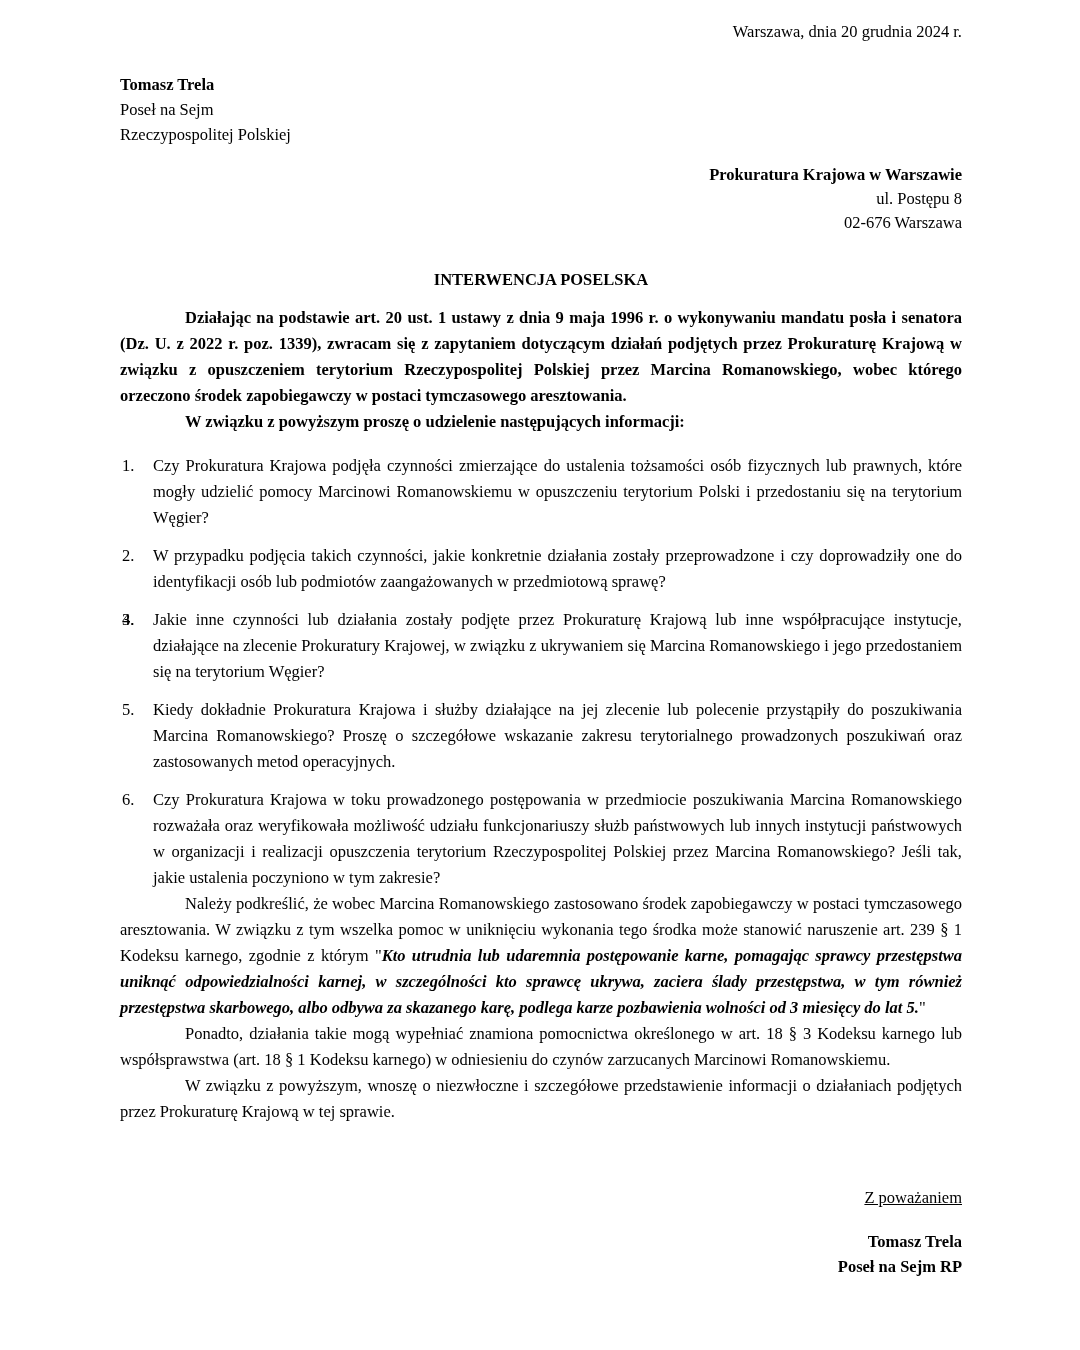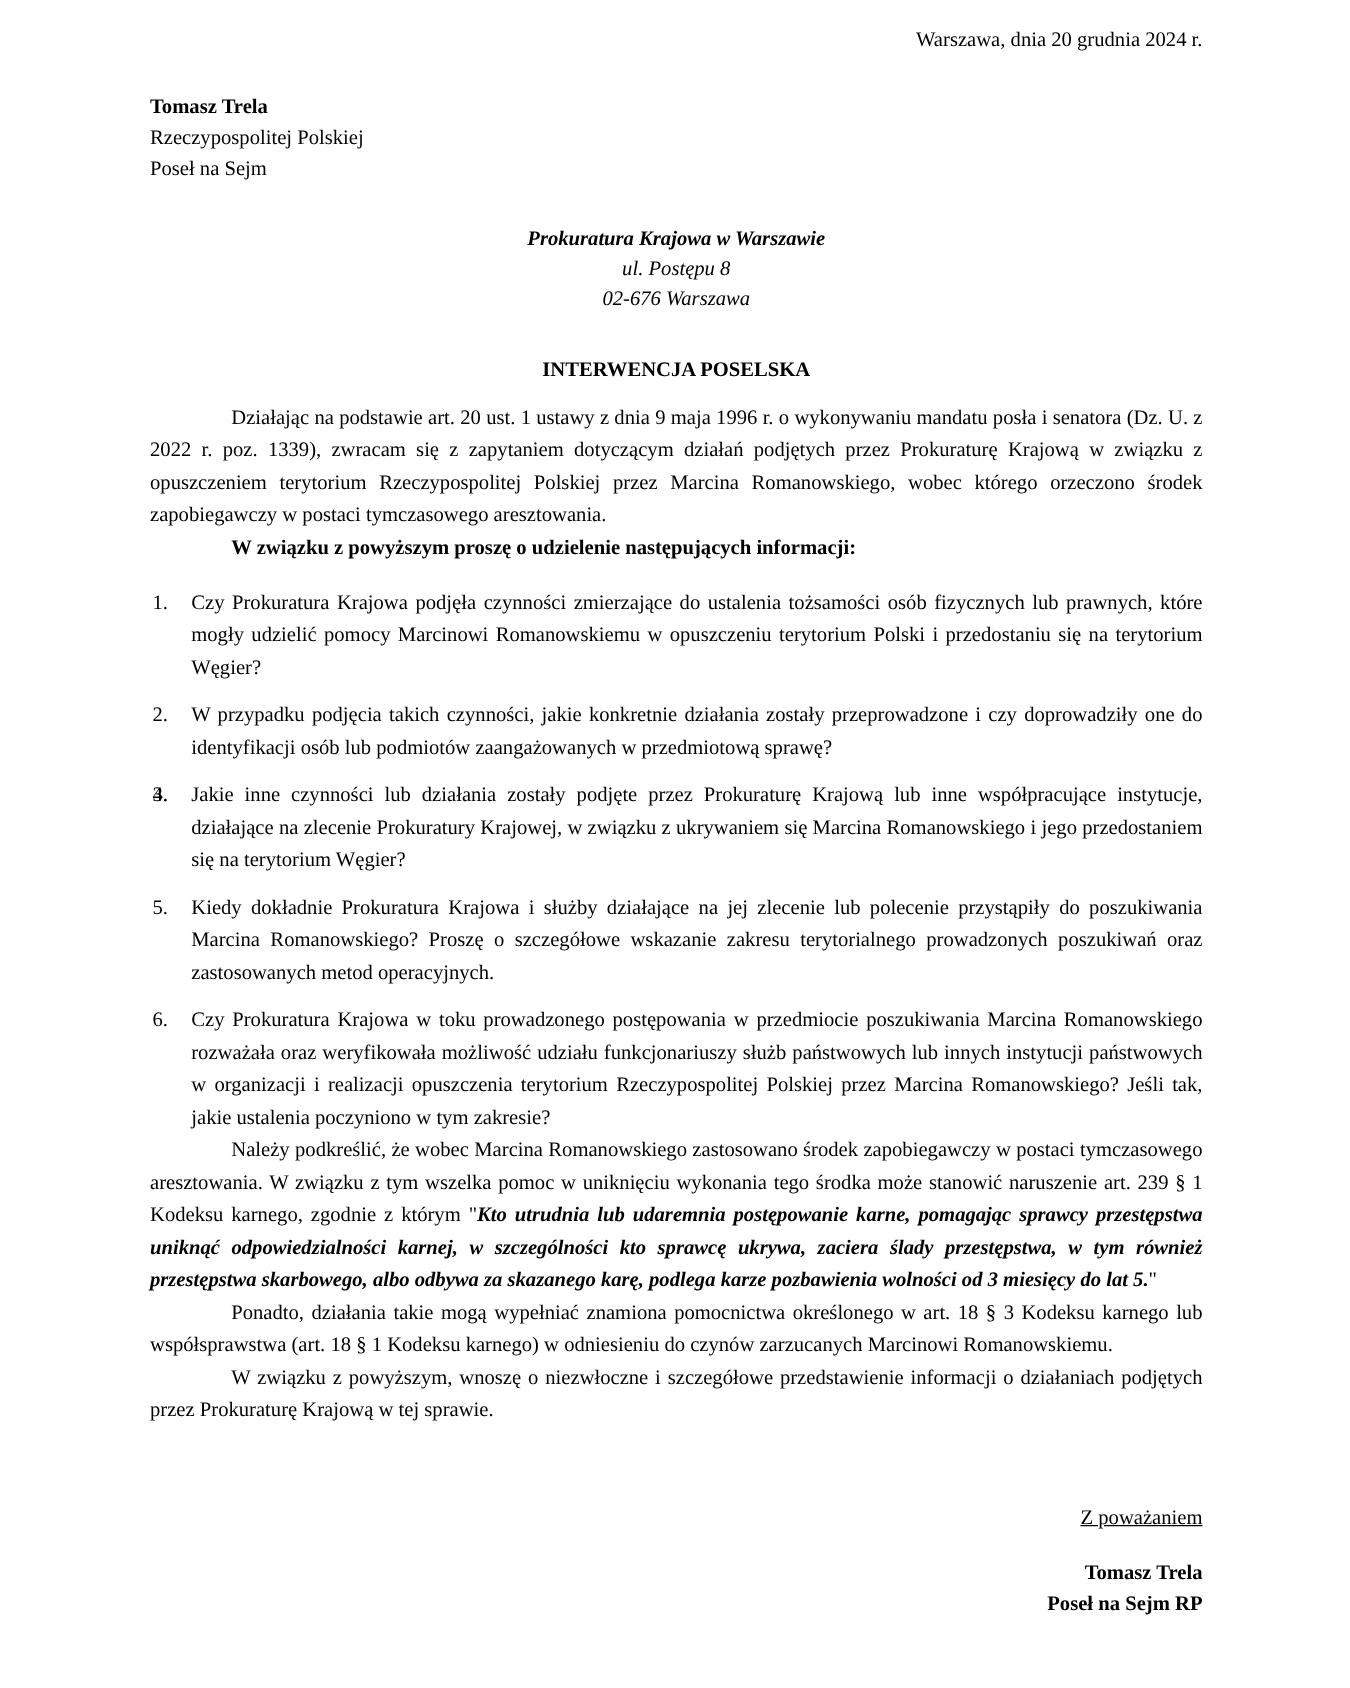--- a/index.html
+++ b/index.html
@@ -10,34 +10,34 @@
     padding: 20px 118px 14px 120px;
     background: #ffffff;
     color: #000000;
     font-family: "Liberation Serif", "DejaVu Serif", serif;
     font-size: 16.5px;
     line-height: 26px;
     overflow: hidden;
   }
   .date-line { text-align: right; line-height: 24px; }
   .sender-block { margin-top: 28px; line-height: 25px; }
-  .recipient-block { margin-top: 32px; text-align: center; line-height: 24px; font-style: italic; }
+  .recipient-block { margin-top: 16px; text-align: right; line-height: 24px; }
   .bold { font-weight: bold; }
   .doc-title {
     margin-top: 32px;
     margin-bottom: 12px;
     text-align: center;
     font-weight: bold;
   }
   p.para {
     margin: 0;
     text-align: justify;
     text-indent: 65px;
   }
-  .p-intro   { margin-top: 12px; }
+  .p-intro   { margin-top: 12px; font-weight: bold; }
   .p-request { margin-top: 8px; font-weight: bold; }
   .p-legal   { margin-top: 8px; }
   .p-aiding  { margin-top: 4px; }
   .p-closing { margin-top: 10px; }
   ol.questions {
     list-style: none;
     margin: 18px 0 0 0;
     padding: 0;
   }
   ol.questions li {
@@ -53,22 +53,22 @@
 </style>
 </head>
 <body>
 
 <div class="page">
 
   <div class="date-line">Warszawa, dnia 20 grudnia 2024 r.</div>
 
   <div class="sender-block">
     <div class="bold">Tomasz Trela</div>
+    <div>Poseł na Sejm</div>
     <div>Rzeczypospolitej Polskiej</div>
-    <div>Poseł na Sejm</div>
   </div>
 
   <div class="recipient-block">
     <div class="bold">Prokuratura Krajowa w Warszawie</div>
     <div>ul. Postępu 8</div>
     <div>02-676 Warszawa</div>
   </div>
 
   <div class="doc-title">INTERWENCJA POSELSKA</div>
 

